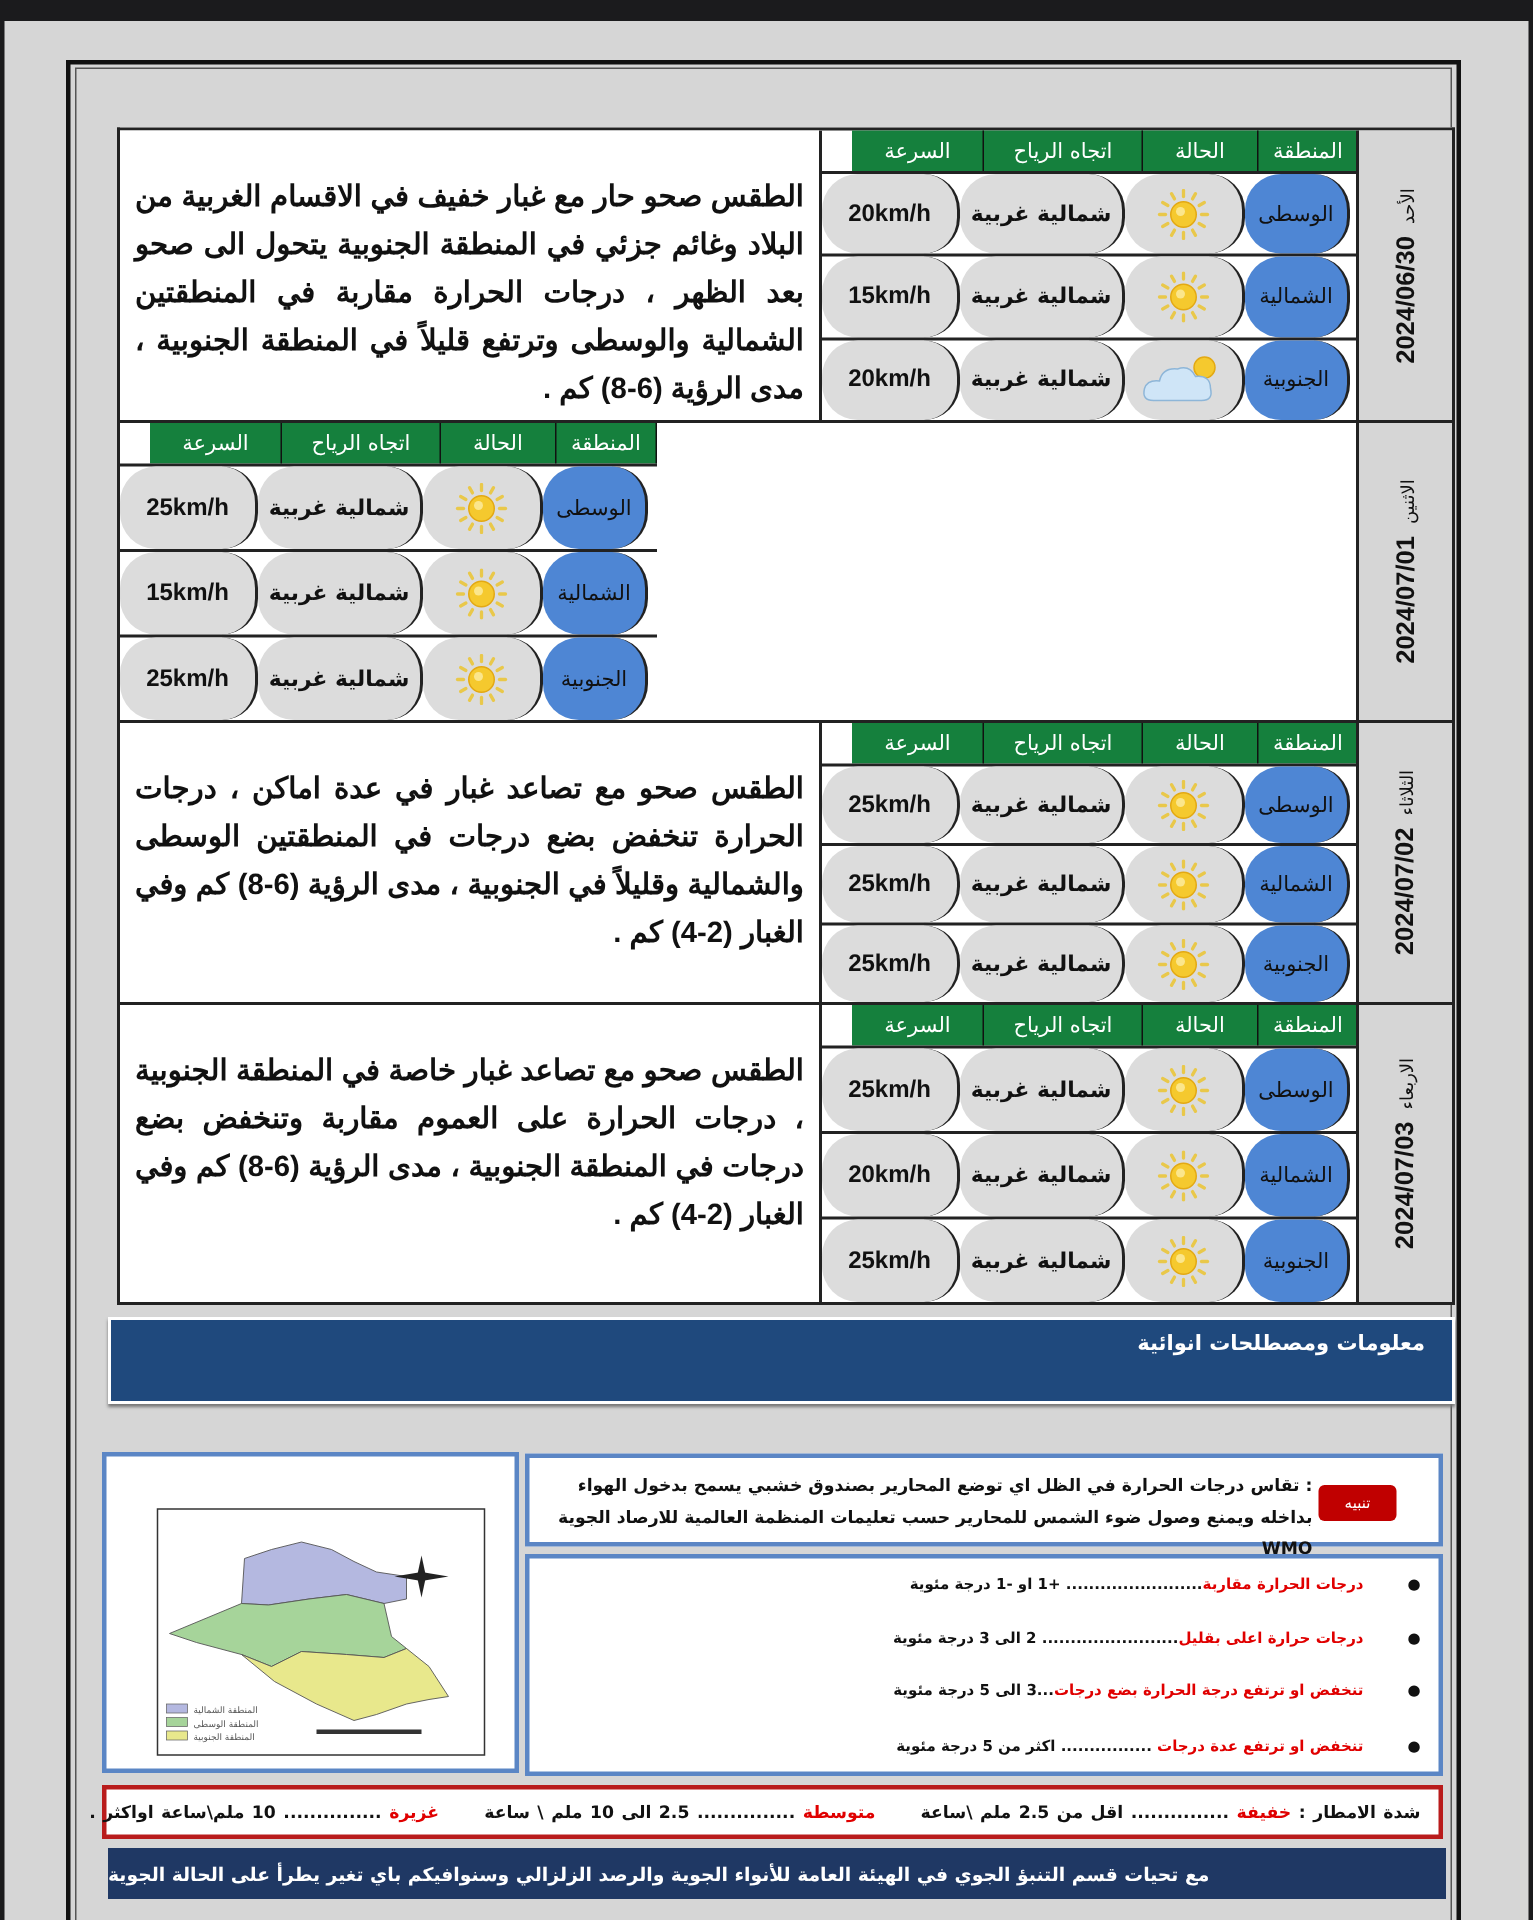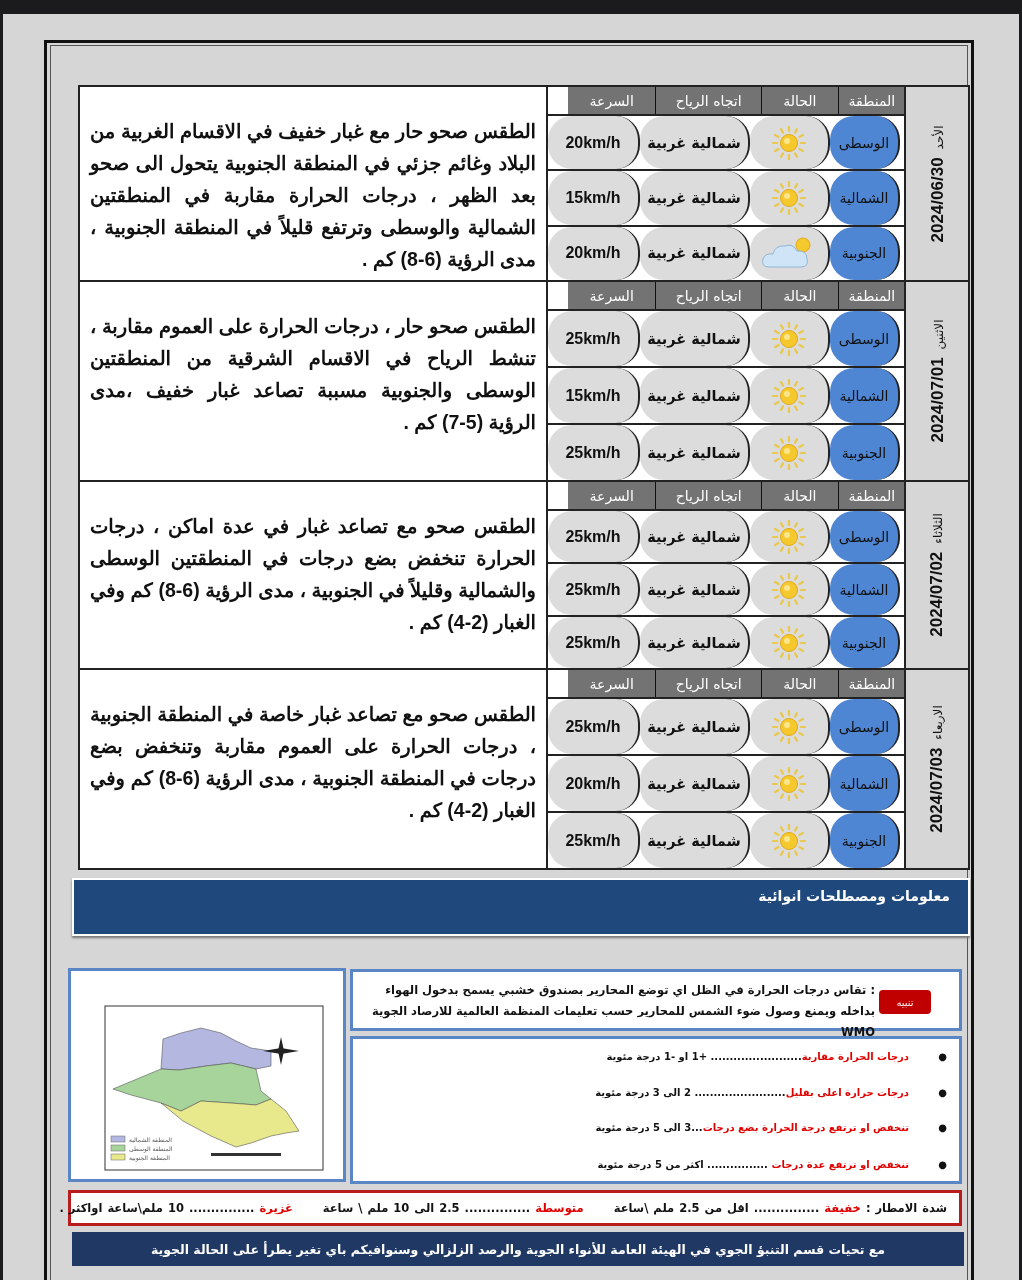--- a/index.html
+++ b/index.html
@@ -9,21 +9,21 @@
   .frame-inner{position:absolute;left:50px;top:45px;width:918px;height:1240px;border:1px solid #555;box-sizing:border-box;}
   .forecast{position:absolute;left:78px;top:85px;width:892px;direction:ltr;}
   .day{position:relative;display:flex;height:193px;border:2px solid #222;border-bottom:none;box-sizing:border-box;background:#fff;}
   .day:last-child{border-bottom:2px solid #222;}
   .day.d1{height:195px;}
   .day.d2{height:200px;}
   .day.d3{height:188px;}
   .day.d4{height:202px;}
   .desc{width:472px;border-right:2px solid #222;box-sizing:border-box;padding:28px 10px 0 10px;direction:rtl;text-align:justify;font-family:"Liberation Sans",sans-serif;font-weight:bold;font-size:19.5px;line-height:32px;color:#111;background:#fff;}
   .desc.mid{padding-top:28px;}
-  .hrow{display:flex;height:27px;background:#737373;margin-left:20px;}
+  .hrow{display:flex;height:27px;background:#15803d;margin-left:20px;}
   .hrow div{color:#fff;font-family:"DejaVu Sans",sans-serif;font-size:14px;display:flex;align-items:center;justify-content:center;border-right:1.5px solid #111;box-sizing:border-box;}
   .row{display:flex;flex:1;border-top:2px solid #222;}
   .c-speed{width:92px;}
   .c-dir{width:110px;}
   .c-state{width:80px;text-align:right;}
   .c-region{width:70px;}
   .row > div{border-right:2px solid #222;box-sizing:border-box;display:flex;align-items:center;justify-content:center;border-radius:24px;}
   .row .c-speed,.row .c-dir,.row .c-state{background:#dcdcdc;}
   .row .c-speed{font-family:"Liberation Sans",sans-serif;font-weight:bold;font-size:16px;color:#111;}
   .row .c-dir{font-family:"DejaVu Sans",sans-serif;font-weight:bold;font-size:14.5px;color:#111;direction:rtl;}
@@ -37,21 +37,21 @@
   .map-box{position:absolute;left:68px;top:968px;width:278px;height:214px;border:3px solid #5b86c5;background:#fff;box-sizing:border-box;}
   .note-box{position:absolute;left:350px;top:969px;width:612px;height:62px;border:3px solid #5b86c5;background:#fff;box-sizing:border-box;}
   .note-badge{position:absolute;right:28px;top:18px;width:52px;height:24px;background:#c00000;border-radius:4px;color:#fff;font-size:10px;display:flex;align-items:center;justify-content:center;font-family:"DejaVu Sans",sans-serif;}
   .note-text{position:absolute;right:84px;top:8px;width:520px;direction:rtl;font-family:"DejaVu Sans",sans-serif;font-weight:bold;font-size:11.5px;line-height:21px;color:#111;}
   .legend-box{position:absolute;left:350px;top:1036px;width:612px;height:148px;border:3px solid #5b86c5;background:#fff;box-sizing:border-box;}
   .legend-item{position:absolute;right:50px;direction:rtl;font-family:"DejaVu Sans",sans-serif;font-weight:bold;font-size:10px;color:#111;}
   .legend-item .term{color:#e00000;}
   .legend-item .bullet{position:absolute;right:-38px;top:0;}
   .rain-box{position:absolute;left:68px;top:1190px;width:894px;height:36px;border:3px solid #b91c1c;background:#fff;box-sizing:border-box;direction:rtl;font-family:"DejaVu Sans",sans-serif;font-weight:bold;font-size:11.5px;color:#111;padding:8px 12px 0 0;white-space:nowrap;word-spacing:1px;}
   .rain-box .red{color:#e00000;}
-  .footer{position:absolute;left:72px;top:1232px;width:892px;height:34px;background:#1f3864;color:#fff;font-family:"DejaVu Sans",sans-serif;font-weight:bold;font-size:12.5px;display:flex;align-items:center;justify-content:center;direction:rtl;}
+  .footer{position:absolute;left:72px;top:1232px;width:892px;height:34px;background:#1f3864;color:#fff;font-family:"DejaVu Sans",sans-serif;font-weight:bold;font-size:12.5px;display:flex;align-items:center;justify-content:flex-end;direction:rtl;}
 </style>
 </head>
 <body>
 
 <div class="page"></div>
 <div class="frame-outer"></div>
 <div class="frame-inner"></div>
 
 <div class="forecast">
 
@@ -120,21 +120,20 @@
             </svg>
           </div>
           <div class="c-region">الجنوبية</div>
         </div>
       </div>
       <div class="date-col">
         <div class="vt"><span>2024/06/30</span><span class="dayname">الأحد</span></div>
       </div>
     </div>
   <div class="day d2">
-      <div class="desc mid">الطقس صحو حار ، درجات الحرارة على العموم مقاربة ، تنشط الرياح في الاقسام الشرقية من المنطقتين الوسطى والجنوبية مسببة تصاعد غبار خفيف ،مدى الرؤية (5-7) كم .</div>
       <div class="tbl-wrap" style="margin-right: 62px;">
         <div class="hrow">
           <div class="c-speed">السرعة</div>
           <div class="c-dir">اتجاه الرياح</div>
           <div class="c-state">الحالة</div>
           <div class="c-region">المنطقة</div>
         </div>
         <div class="row">
           <div class="c-speed">25km/h</div>
           <div class="c-dir">شمالية غربية</div>

